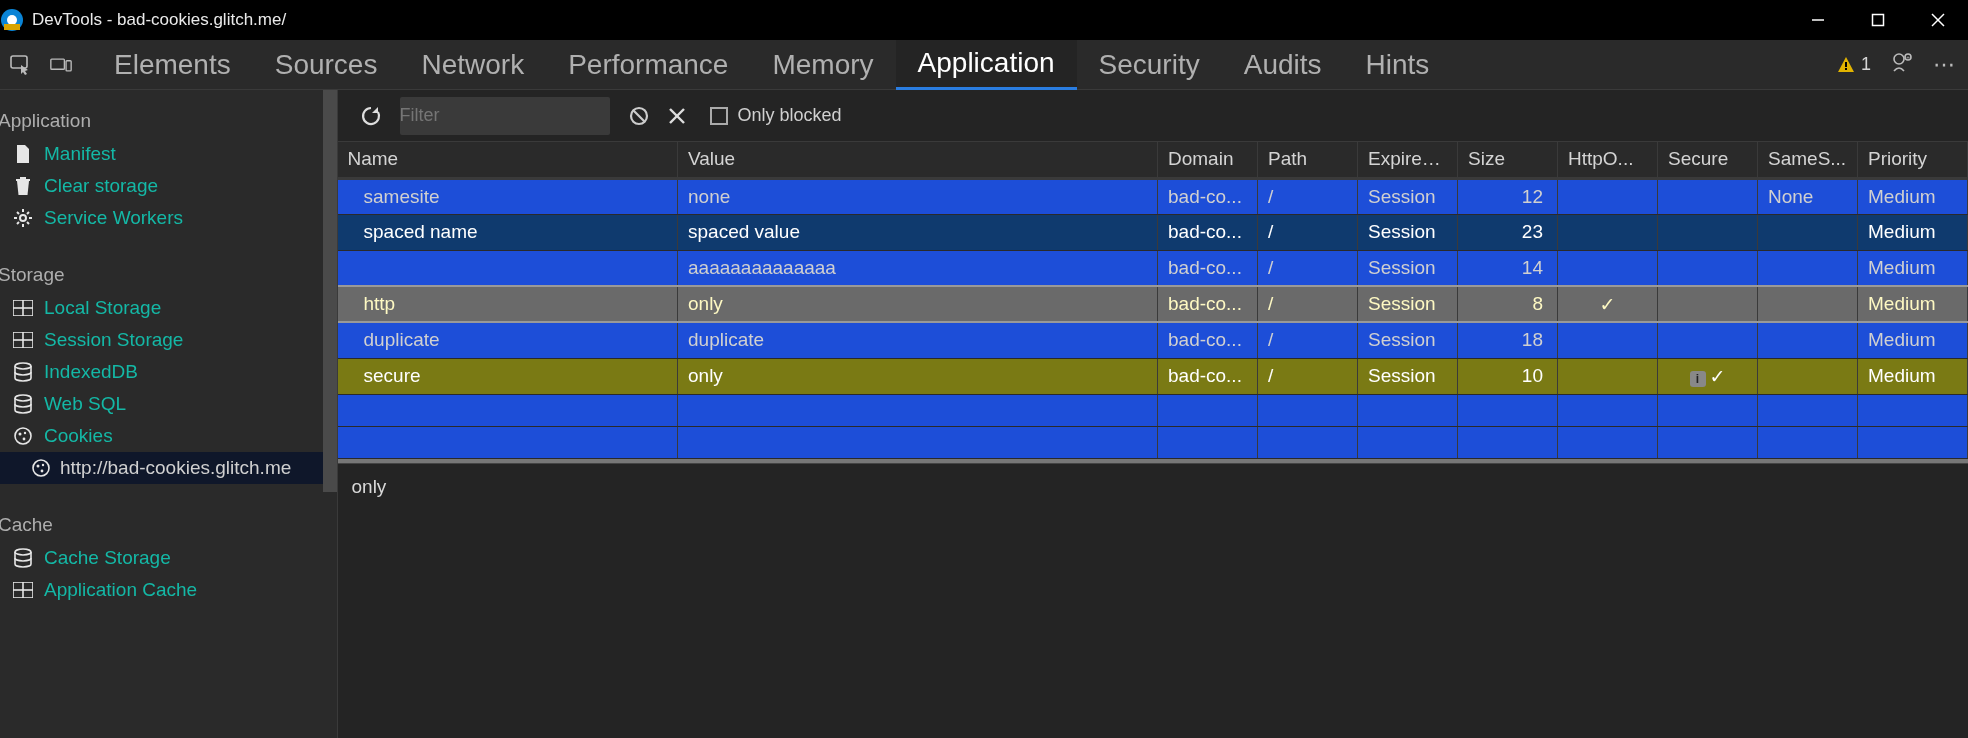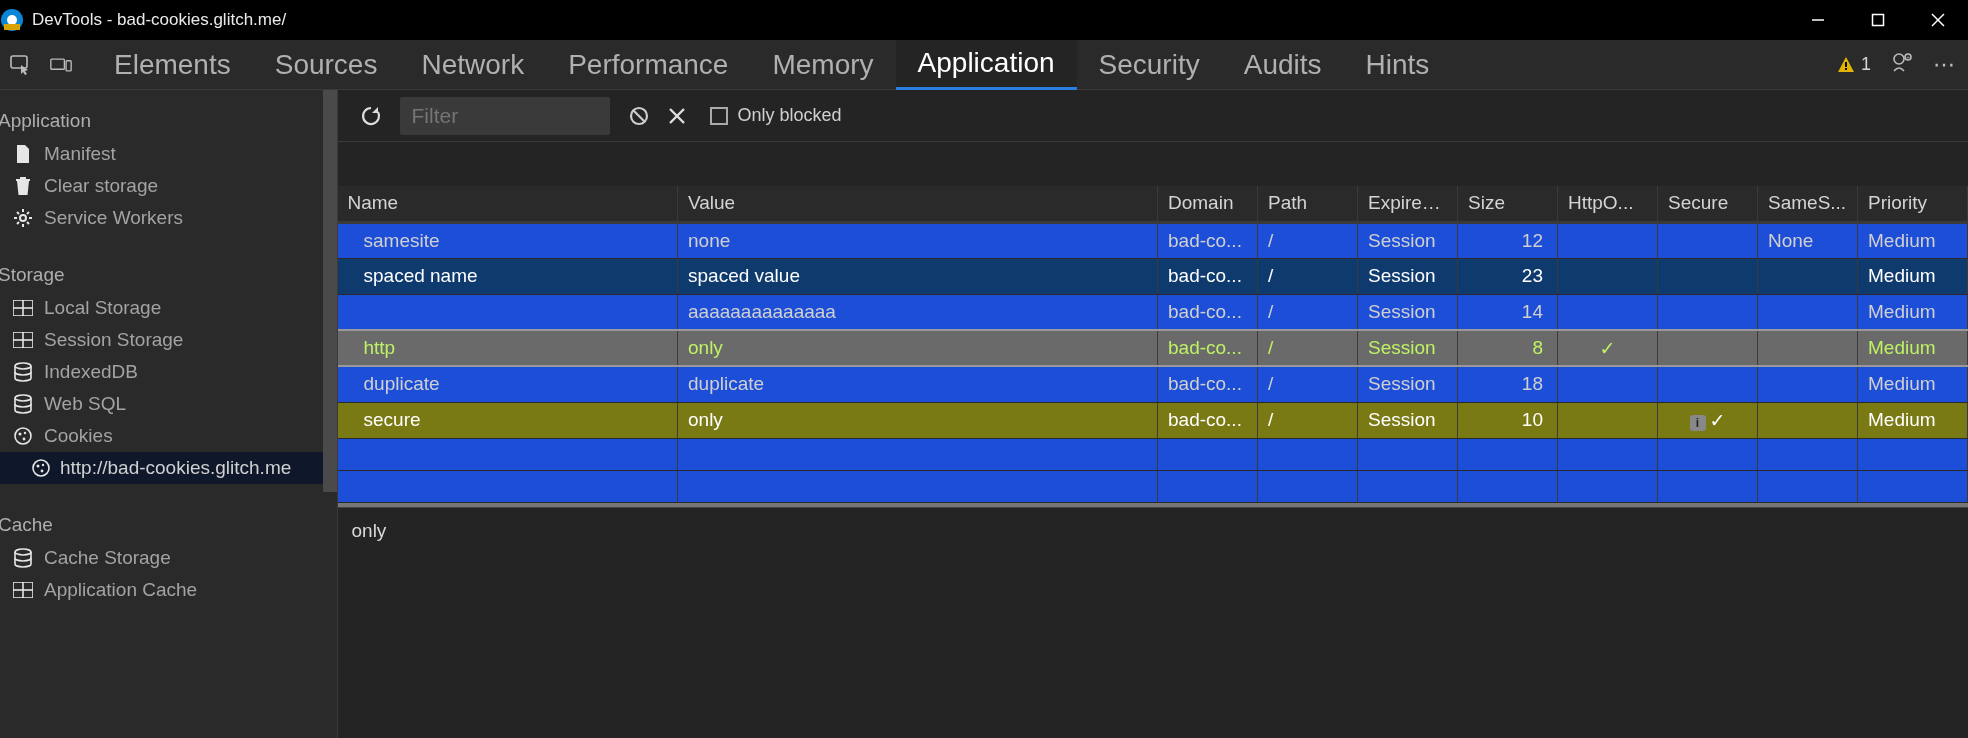--- a/index.html
+++ b/index.html
@@ -97,21 +97,21 @@
     background:#2a2a2a;
   }
   .sb-thumb {
     position:absolute; right:0; top:0; width:14px; height:62%;
     background:#4a4a4a;
   }
   .sb-heading { color:#aeaeae; padding:8px 0 6px 0; margin-left:-2px; font-size:19px;}
   .sb-item {
     display:flex; align-items:center; gap:10px;
     padding:5px 0 5px 12px;
-    color:#a3a3a3;
+    color:#14b8a6;
     cursor:pointer;
   }
   .sb-icon { width:22px; display:flex; justify-content:center; color:#d0d0d0;}
   .sb-sub {
     display:flex; align-items:center; gap:8px;
     padding:5px 0 5px 30px;
     color:#d0d0d0;
     background:#0f172a;
     white-space:nowrap;
     overflow:hidden;
@@ -126,46 +126,46 @@
     gap:18px;
     padding-left:22px;
   }
   .tool-btn { color:#d0d0d0; display:flex; align-items:center; justify-content:center; cursor:pointer;}
   .filter-input {
     background:#3a3a3a;
     border:none;
     color:#ccc;
     height:38px;
     width:210px;
-    padding:0 12px;
-    font-size:21px;
+    padding:0 0;
+    font-size:18px;
     border-radius:2px;
   }
   .checkbox-wrap { display:flex; align-items:center; gap:10px; margin-left:6px;}
   .checkbox {
     width:18px; height:18px; border:2px solid #aaa; display:inline-block;
   }
   
   .table-wrap { border-bottom:4px solid #777; }
-  table { border-collapse:collapse; width:100%; table-layout:fixed;margin-top:44px; }
+  table { border-collapse:collapse; width:100%; table-layout:fixed; }
   th, td {
     text-align:left;
     padding:4px 10px;
     font-size:19px;
     font-weight:400;
     border-right:1px solid #3a3a3a;
     white-space:nowrap;
     overflow:hidden;
     text-overflow:ellipsis;
     height:36px;
   }
   th { background:#2a2a2a; border-bottom:3px solid #3a3a3a; color:#d4d4d4; }
   tr.row td { border-bottom:1px solid #2a2a2a; }
   tr.row.blue td { background:#0f3a6e; color:#fff; }
-  tr.row.grey td { background:#6a6a6a; color:#bef264; border-top:2px solid #999; border-bottom:2px solid #999;}
+  tr.row.grey td { background:#6a6a6a; color:#fef9c3; border-top:2px solid #999; border-bottom:2px solid #999;}
   tr.row.olive td { background:#7a7a14; color:#fff; }
   tr.row.normal td { background:#1d4ed8; }
   td.num { text-align:right; padding-right:14px;}
   td.center { text-align:center; }
   td.name { padding-left:26px; }
   .empty-grid td { height:32px; border-bottom:1px solid #2a2a2a;}
   
   .detail {
     flex:1;
     padding:12px 14px;

